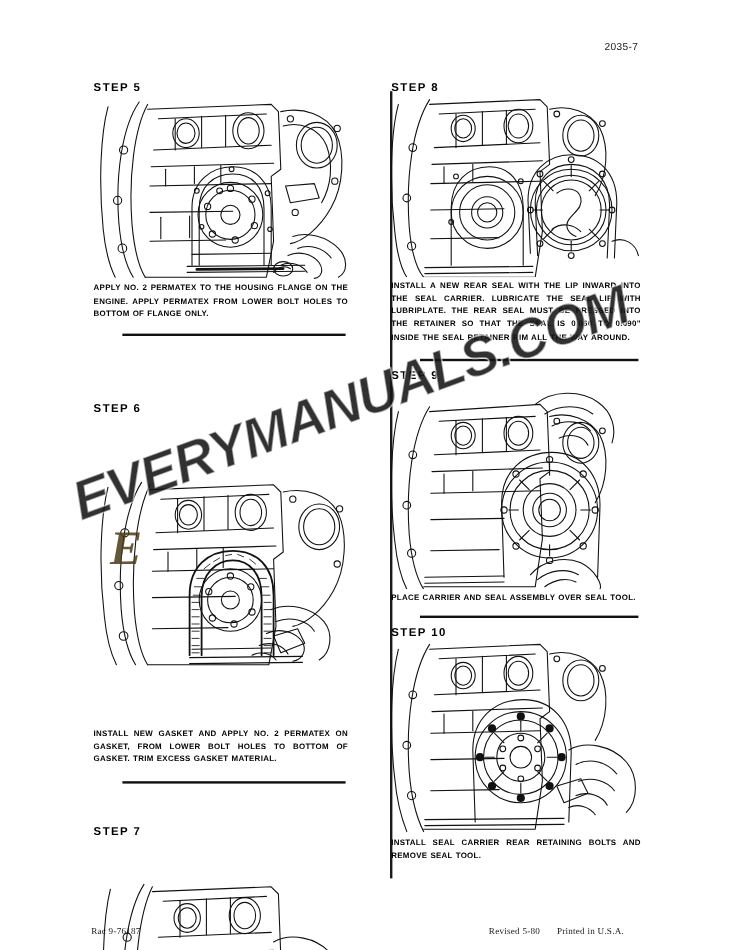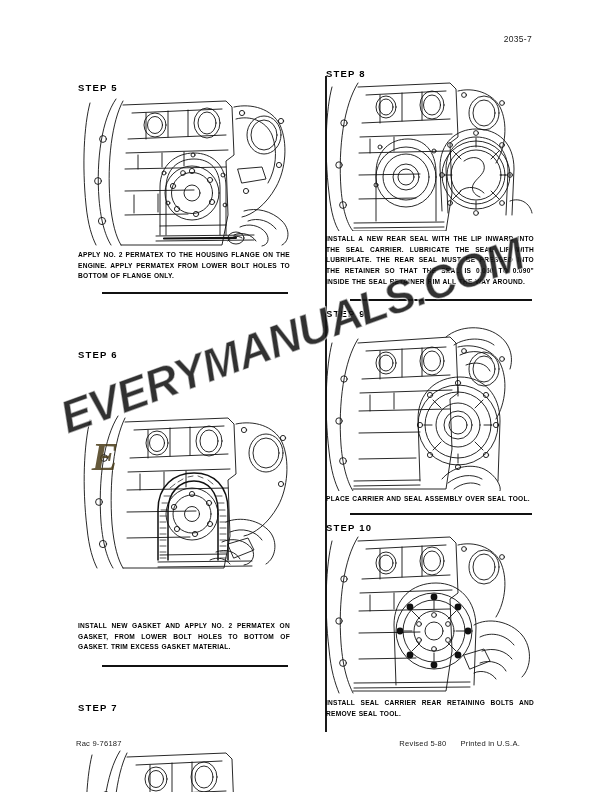--- a/index.html
+++ b/index.html
@@ -100,21 +100,21 @@
   }
 
   
   .fig-s5 { height: 152px; }
   .fig-s6 { height: 160px; }
   .fig-s7 { height: 168px; }
   .fig-s8 { height: 150px; }
   .fig-s9 { height: 170px; }
   .fig-s10 { height: 160px; }
 
-  .step-s5 { margin-top: 14px; }
+  .step-s5 { margin-top: 0px; }
   .step-s6 { margin-top: 10px; gap: 48px; }
   .step-s7 { margin-top: 12px; gap: 28px; }
   .step-s8 { margin-top: 0px; }
   .step-s9 { margin-top: 12px; justify-content: space-between; }
   .step-s10 { margin-top: 8px; }
 
   svg.art { display: block; width: 100%; height: 100%; }
   svg.art * { vector-effect: non-scaling-stroke; }
 
   
@@ -167,26 +167,27 @@
     font-size: 40px;
     color: #4a3c18;
     opacity: 0.85;
   }
 
   
   .footer {
     position: absolute;
     left: 76px;
     right: 36px;
-    bottom: 44px;
+    bottom: 12px;
     display: flex;
     align-items: baseline;
     font-size: 7.6px;
     color: #1a1a1a;
     letter-spacing: 0.2px;
+    font-family: Liberation Serif, serif;
   }
   .footer-left { flex: 0 0 auto; }
   .footer-spacer { flex: 1 1 auto; }
   .footer-mid { margin-right: 14px; }
   .footer-right { }
 </style>
 </head>
 <body>
 
 <div class="page">

